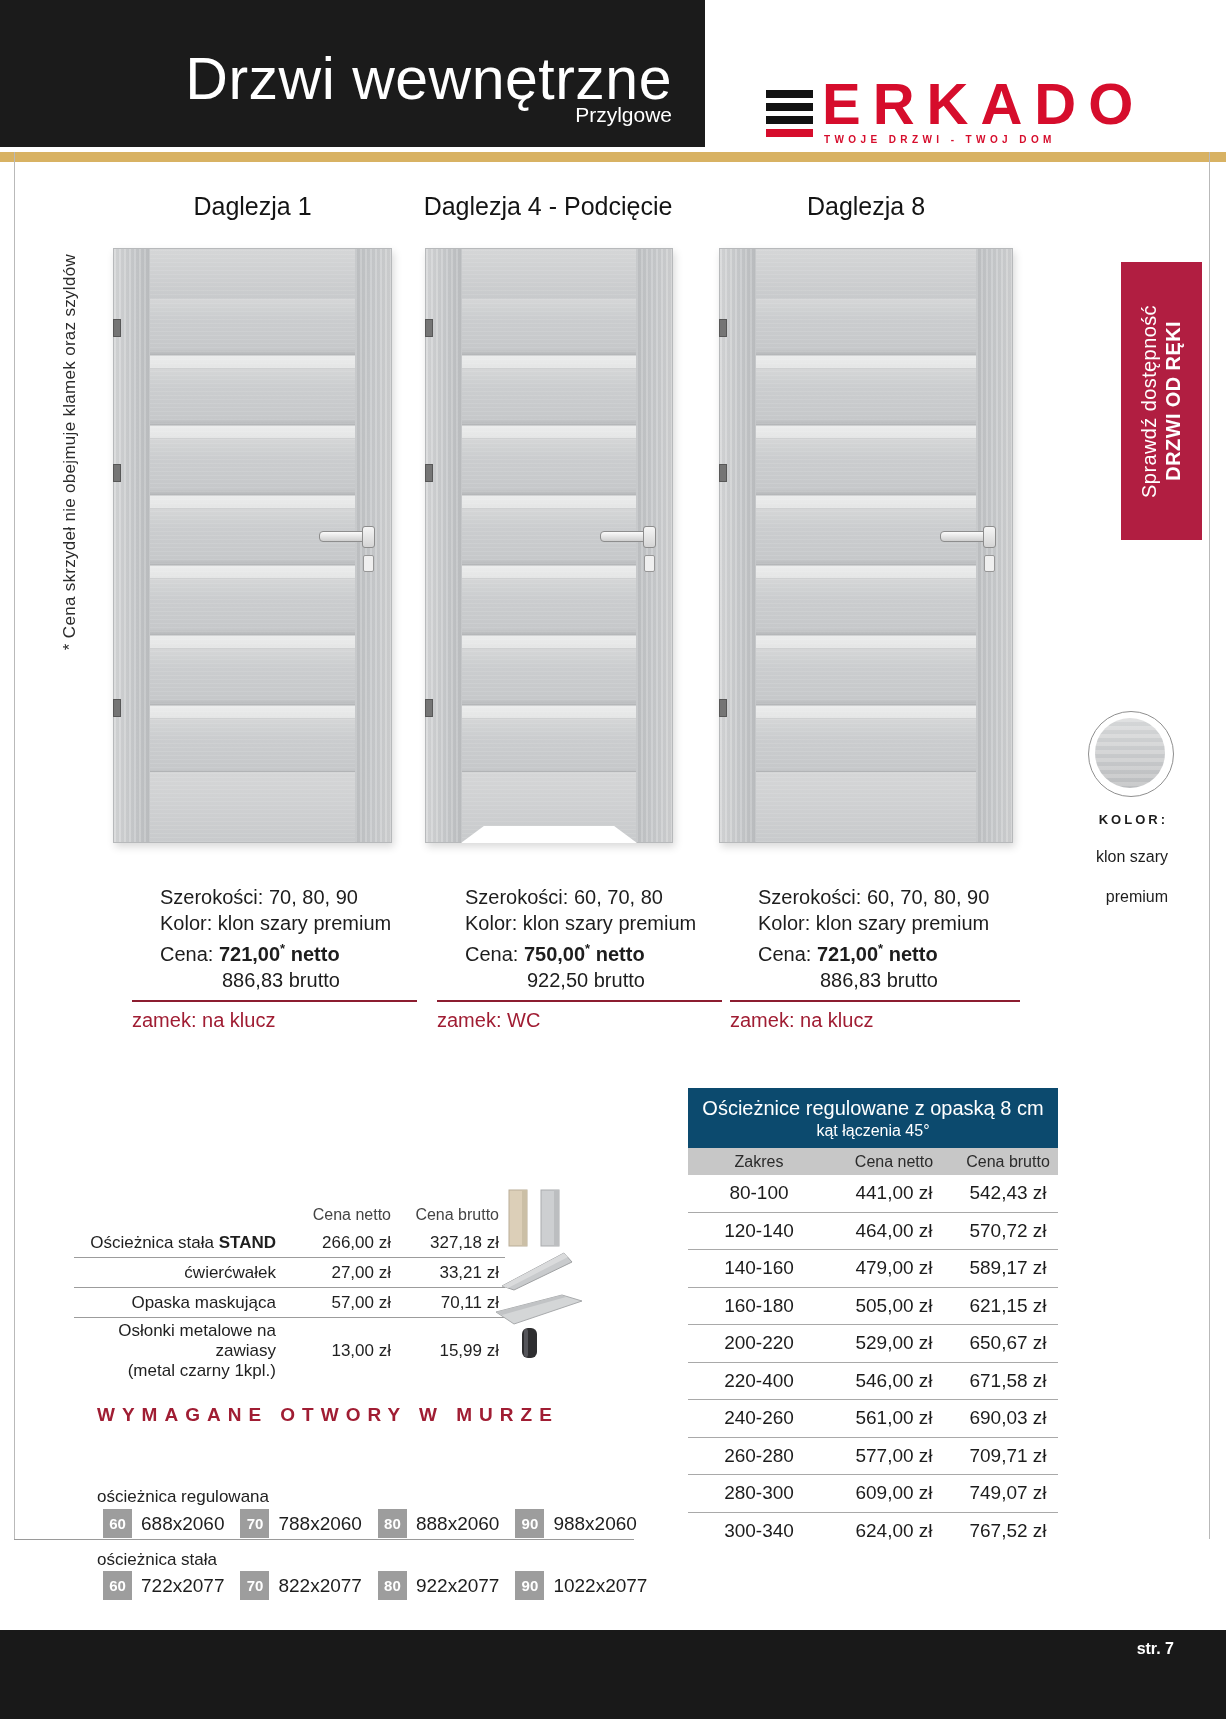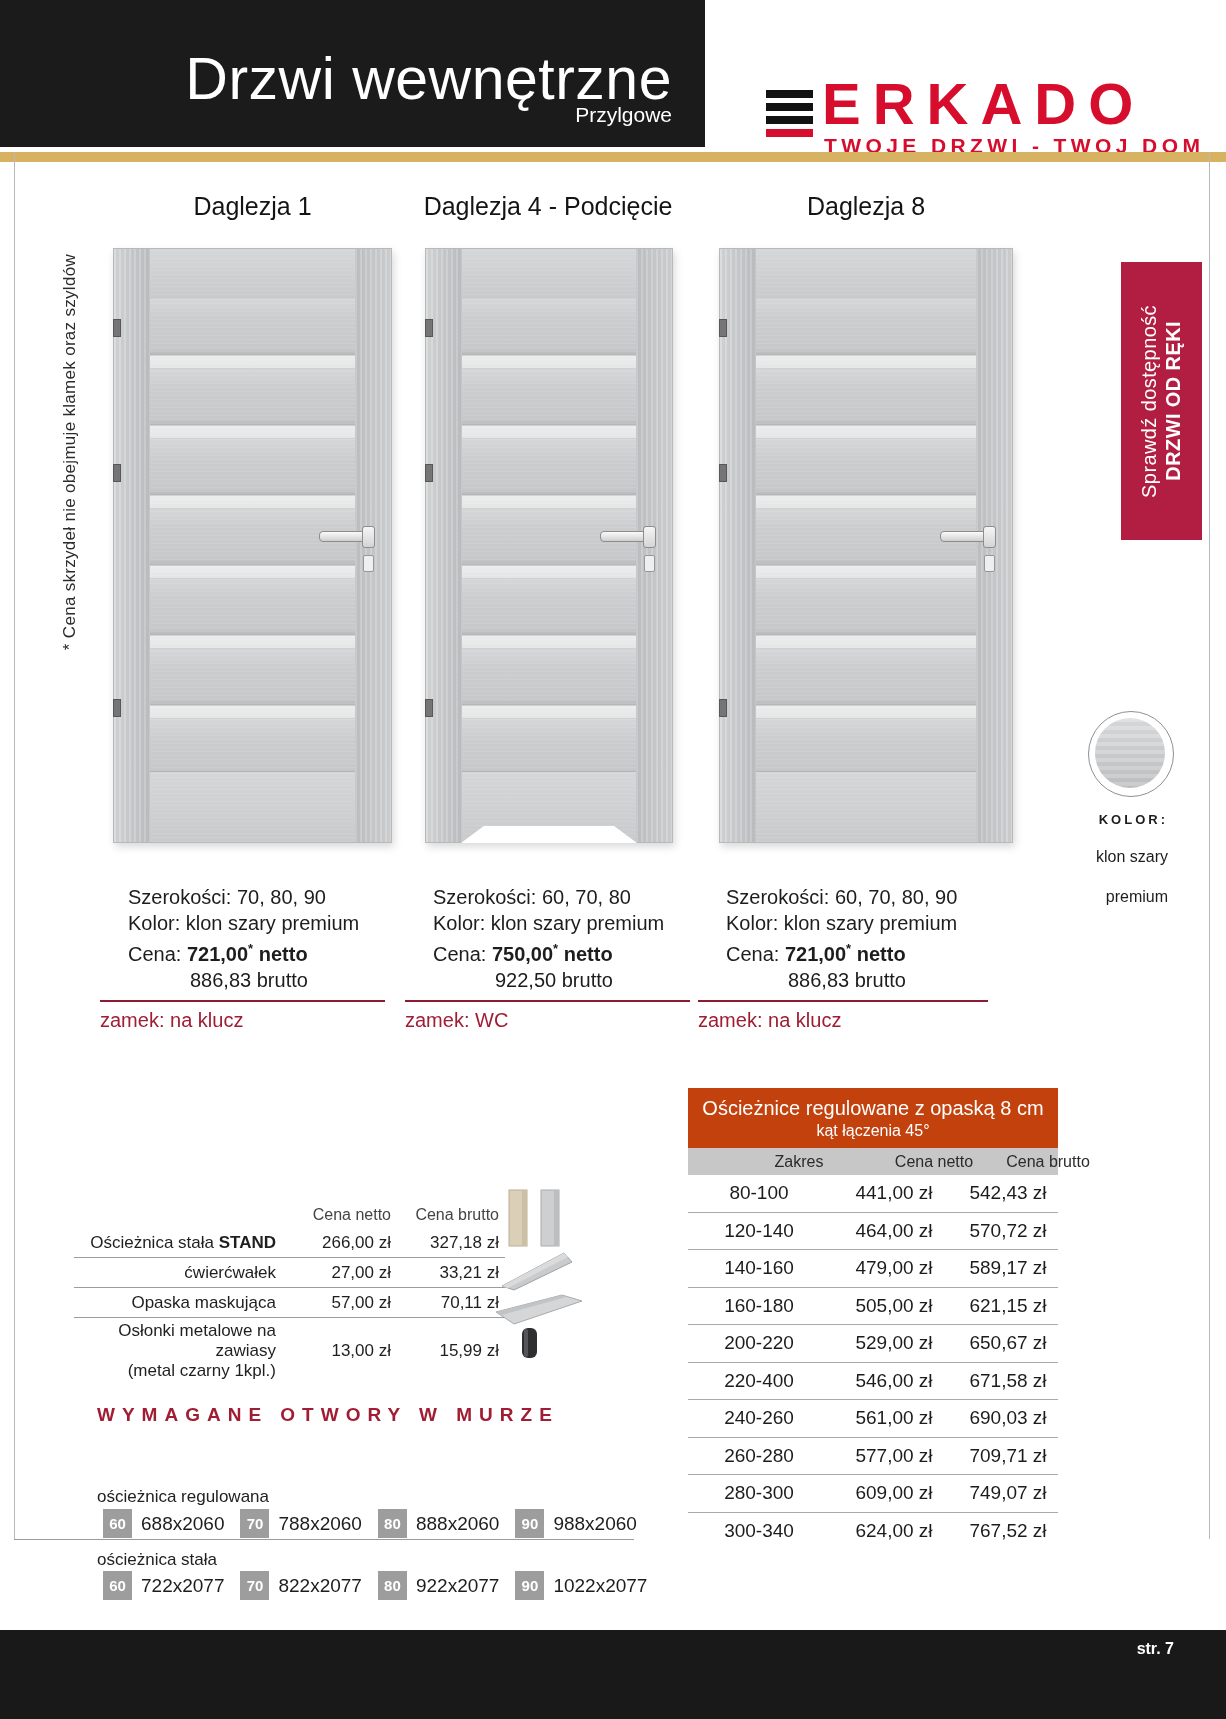--- a/index.html
+++ b/index.html
@@ -17,21 +17,21 @@
   .vline.l{left:14px}.vline.r{left:1209px}
   .hline{position:absolute;left:14px;top:1539px;width:620px;height:1px;background:#9a9a9a;}
 
   
   .logo{position:absolute;left:766px;top:84px;width:380px;height:72px;}
   .logo-mark{position:absolute;left:0;top:6px;width:47px;}
   .logo-mark .bar{height:8px;margin-bottom:5px;background:#121212;}
   .logo-mark .bar.red{background:#d60d2c;margin-bottom:0;}
   .logo-name{position:absolute;left:56px;top:-10px;font-size:58px;font-weight:700;
     color:#d60d2c;letter-spacing:12px;line-height:60px;white-space:nowrap;}
-  .logo-tagline{position:absolute;left:58px;top:50px;font-size:21px;font-weight:700;
+  .logo-tagline{position:absolute;left:58px;top:50px;font-size:10px;font-weight:700;
     color:#d60d2c;letter-spacing:4.4px;white-space:nowrap;}
 
   
   .side-note{position:absolute;left:60px;top:240px;height:424px;display:flex;align-items:center;}
   .side-note span{writing-mode:vertical-rl;transform:rotate(180deg);font-size:17px;
     color:#2b2b2b;letter-spacing:.3px;white-space:nowrap;}
 
   .banner{position:absolute;left:1121px;top:262px;width:81px;height:278px;background:#b11e41;
     display:flex;align-items:center;justify-content:center;gap:1px;}
   .banner span{writing-mode:vertical-rl;transform:rotate(180deg);color:#fff;font-size:20px;
@@ -69,21 +69,21 @@
   .handle .lever{position:absolute;right:9px;top:2px;width:48px;height:9px;border-radius:4px;
     background:linear-gradient(180deg,#fbfbfb,#cfcfcf);border:1px solid #8d8d8d;}
   .handle .rosette{position:absolute;right:3px;top:-3px;width:11px;height:20px;border-radius:3px;
     background:linear-gradient(180deg,#f5f5f5,#d5d5d5);border:1px solid #8d8d8d;}
   .handle .keyplate{position:absolute;right:4px;top:26px;width:9px;height:15px;border-radius:2px;
     background:#efefef;border:1px solid #979797;}
   .notch{position:absolute;left:50%;transform:translateX(-50%);bottom:-1px;width:176px;height:17px;
     background:#fff;clip-path:polygon(0 100%,13% 0,87% 0,100% 100%);}
 
   
-  .specs{position:absolute;top:884px;font-size:20px;line-height:26px;color:#1d1d1d;}
+  .specs{position:absolute;top:884px;font-size:20px;line-height:26px;color:#1d1d1d;margin-left:32px;}
   .sp1{left:100px;width:285px}.sp2{left:405px;width:285px}.sp3{left:698px;width:290px}
   .specs .ind{padding-left:28px;}
   .specs .brutto{padding-left:90px;}
   .specs b{font-weight:700;}
   .specs sup{font-size:13px;font-weight:700;}
   .pre{white-space:pre;}
   .spec-rule{margin-top:7px;height:2px;background:#8c1d30;}
   .lock{margin-top:5px;color:#a01d33;font-size:20px;}
 
   
@@ -102,26 +102,26 @@
   .acc .head{font-size:16px;color:#444;height:26px;}
   .acc .row{min-height:30px;box-sizing:border-box;padding:3px 0;}
   .acc .bline{border-bottom:1px solid #9c9c9c;}
   .acc .c1{text-align:right;padding-right:14px;}
   .acc .c2,.acc .c3{text-align:right;padding-right:6px;}
   .acc .sub{font-size:17px;}
   .thumb{position:absolute;}
 
   
   .ft{position:absolute;left:688px;top:1088px;width:370px;}
-  .ft-head{height:60px;background:#c2410c;color:#fff;display:flex;flex-direction:column;
+  .ft-head{height:60px;background:#0c4a6e;color:#fff;display:flex;flex-direction:column;
     align-items:center;justify-content:center;gap:2px;}
   .ft-head .t1{font-size:20px;}
   .ft-head .t2{font-size:16px;}
   .ft-cols{height:27px;background:#c7c7c7;display:grid;grid-template-columns:142px 128px 100px;
-    align-items:center;text-align:center;font-size:16px;color:#2b2b2b;padding-left:40px;}
+    align-items:center;text-align:center;font-size:16px;color:#2b2b2b;}
   .ft-rows{display:flex;flex-direction:column;height:374px;}
   .ft-row{flex:1;display:grid;grid-template-columns:142px 128px 100px;align-items:center;
     text-align:center;font-size:19px;color:#1c1c1c;border-bottom:1px solid #a9a9a9;}
   .ft-row:last-child{border-bottom:none;}
 
   
   .wo-title{position:absolute;left:97px;top:1404px;font-size:19px;font-weight:700;
     letter-spacing:7px;color:#a01d33;}
   .wo-label{position:absolute;left:97px;font-size:17px;color:#222;}
   .wl1{top:1487px}.wl2{top:1550px}

